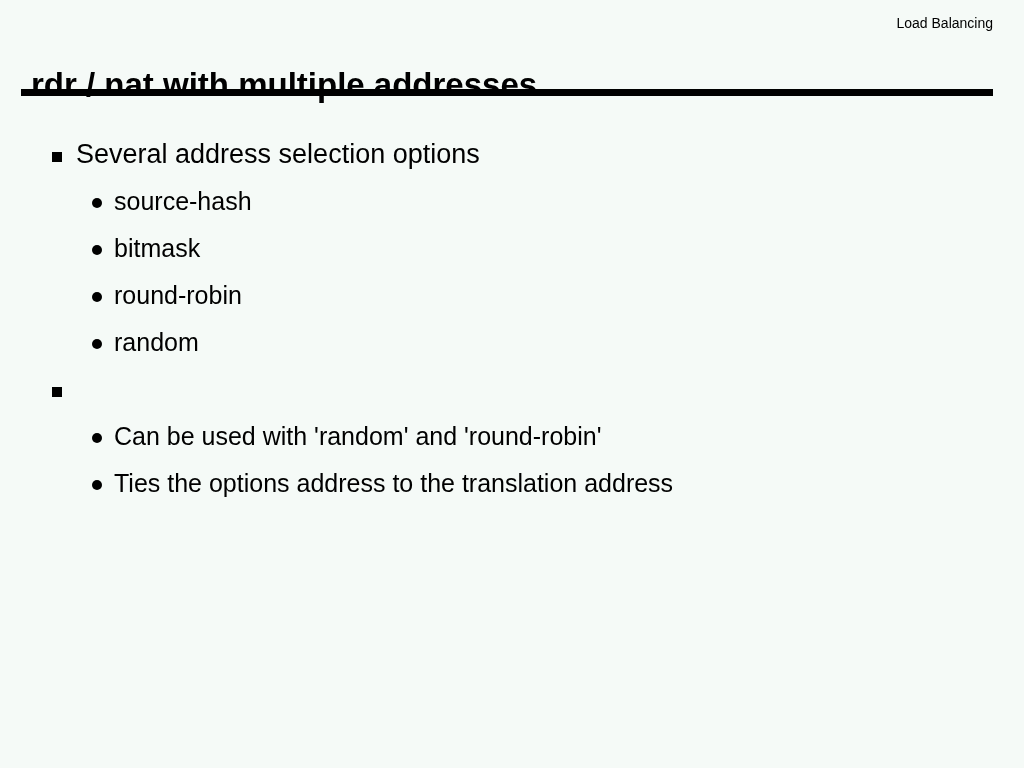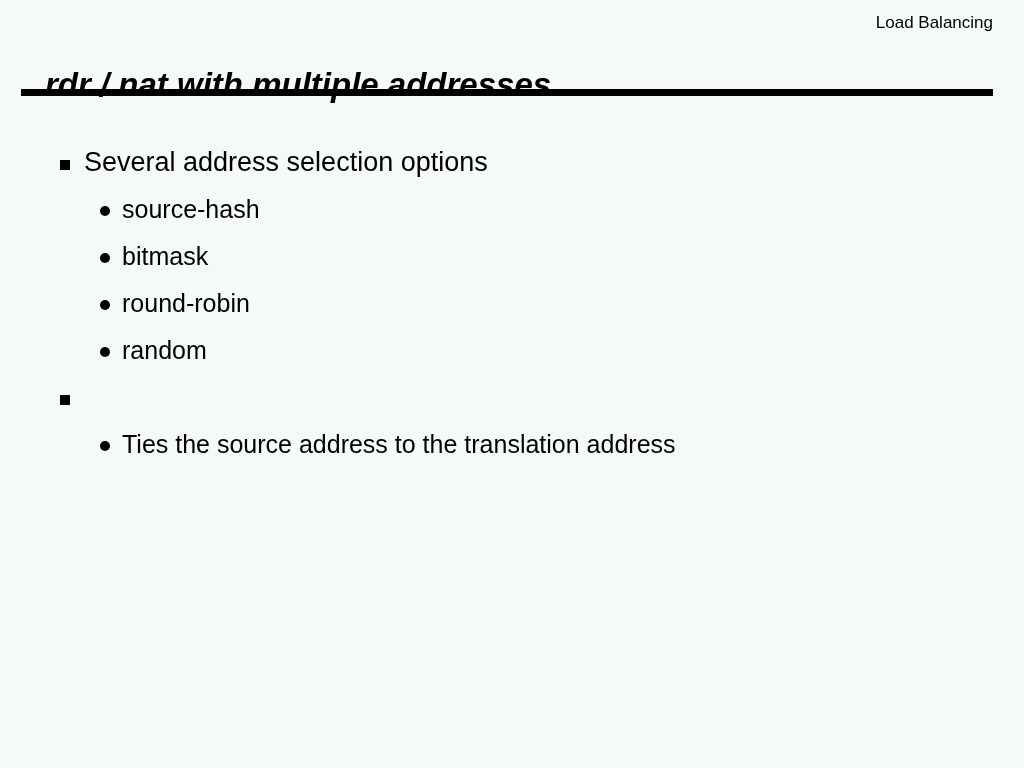--- a/index.html
+++ b/index.html
@@ -19,35 +19,34 @@
     width: 1024px;
     height: 768px;
     background: #f5faf7;
   }
 
   
   .slide-header {
     position: absolute;
     top: 13px;
     right: 31px;
-    font-size: 17px;
+    font-size: 14px;
     line-height: 20px;
     color: #000000;
     white-space: nowrap;
   }
 
   .slide-title {
     position: absolute;
-    left: 45px;
+    left: 31px;
     top: 43px;
     font-size: 33px;
     line-height: 40px;
     color: #000000;
     white-space: nowrap;
-    font-style: italic;
   }
 
   .title-rule {
     position: absolute;
     left: 21px;
     top: 89px;
     width: 972px;
     height: 7px;
     background: #000000;
   }
@@ -55,21 +54,21 @@
   
   .content {
     position: absolute;
     left: 0;
     top: 131px;
     width: 1024px;
   }
 
   ul.level1 {
     list-style: none;
-    margin: 8px;
+    margin: 0;
     padding: 0;
   }
   ul.level2 {
     list-style: none;
     margin: 0;
     padding: 0;
   }
 
   li.l1 {
     position: relative;
@@ -149,21 +148,25 @@
       </li>
 
       <li class="l1">
         <span class="marker-sq"></span>
       </li>
 
       <li>
         <ul class="level2">
           <li class="l2">
             <span class="marker-dot"></span>
-            <span class="txt">Ties the source address to the translation address</span>
+            <span class="txt">Can be used with 'random' and 'round-robin'</span>
+          </li>
+          <li class="l2">
+            <span class="marker-dot"></span>
+            <span class="txt">Ties the options address to the translation address</span>
           </li>
         </ul>
       </li>
 
     </ul>
   </div>
 
 </div>
 
 </body></html>

